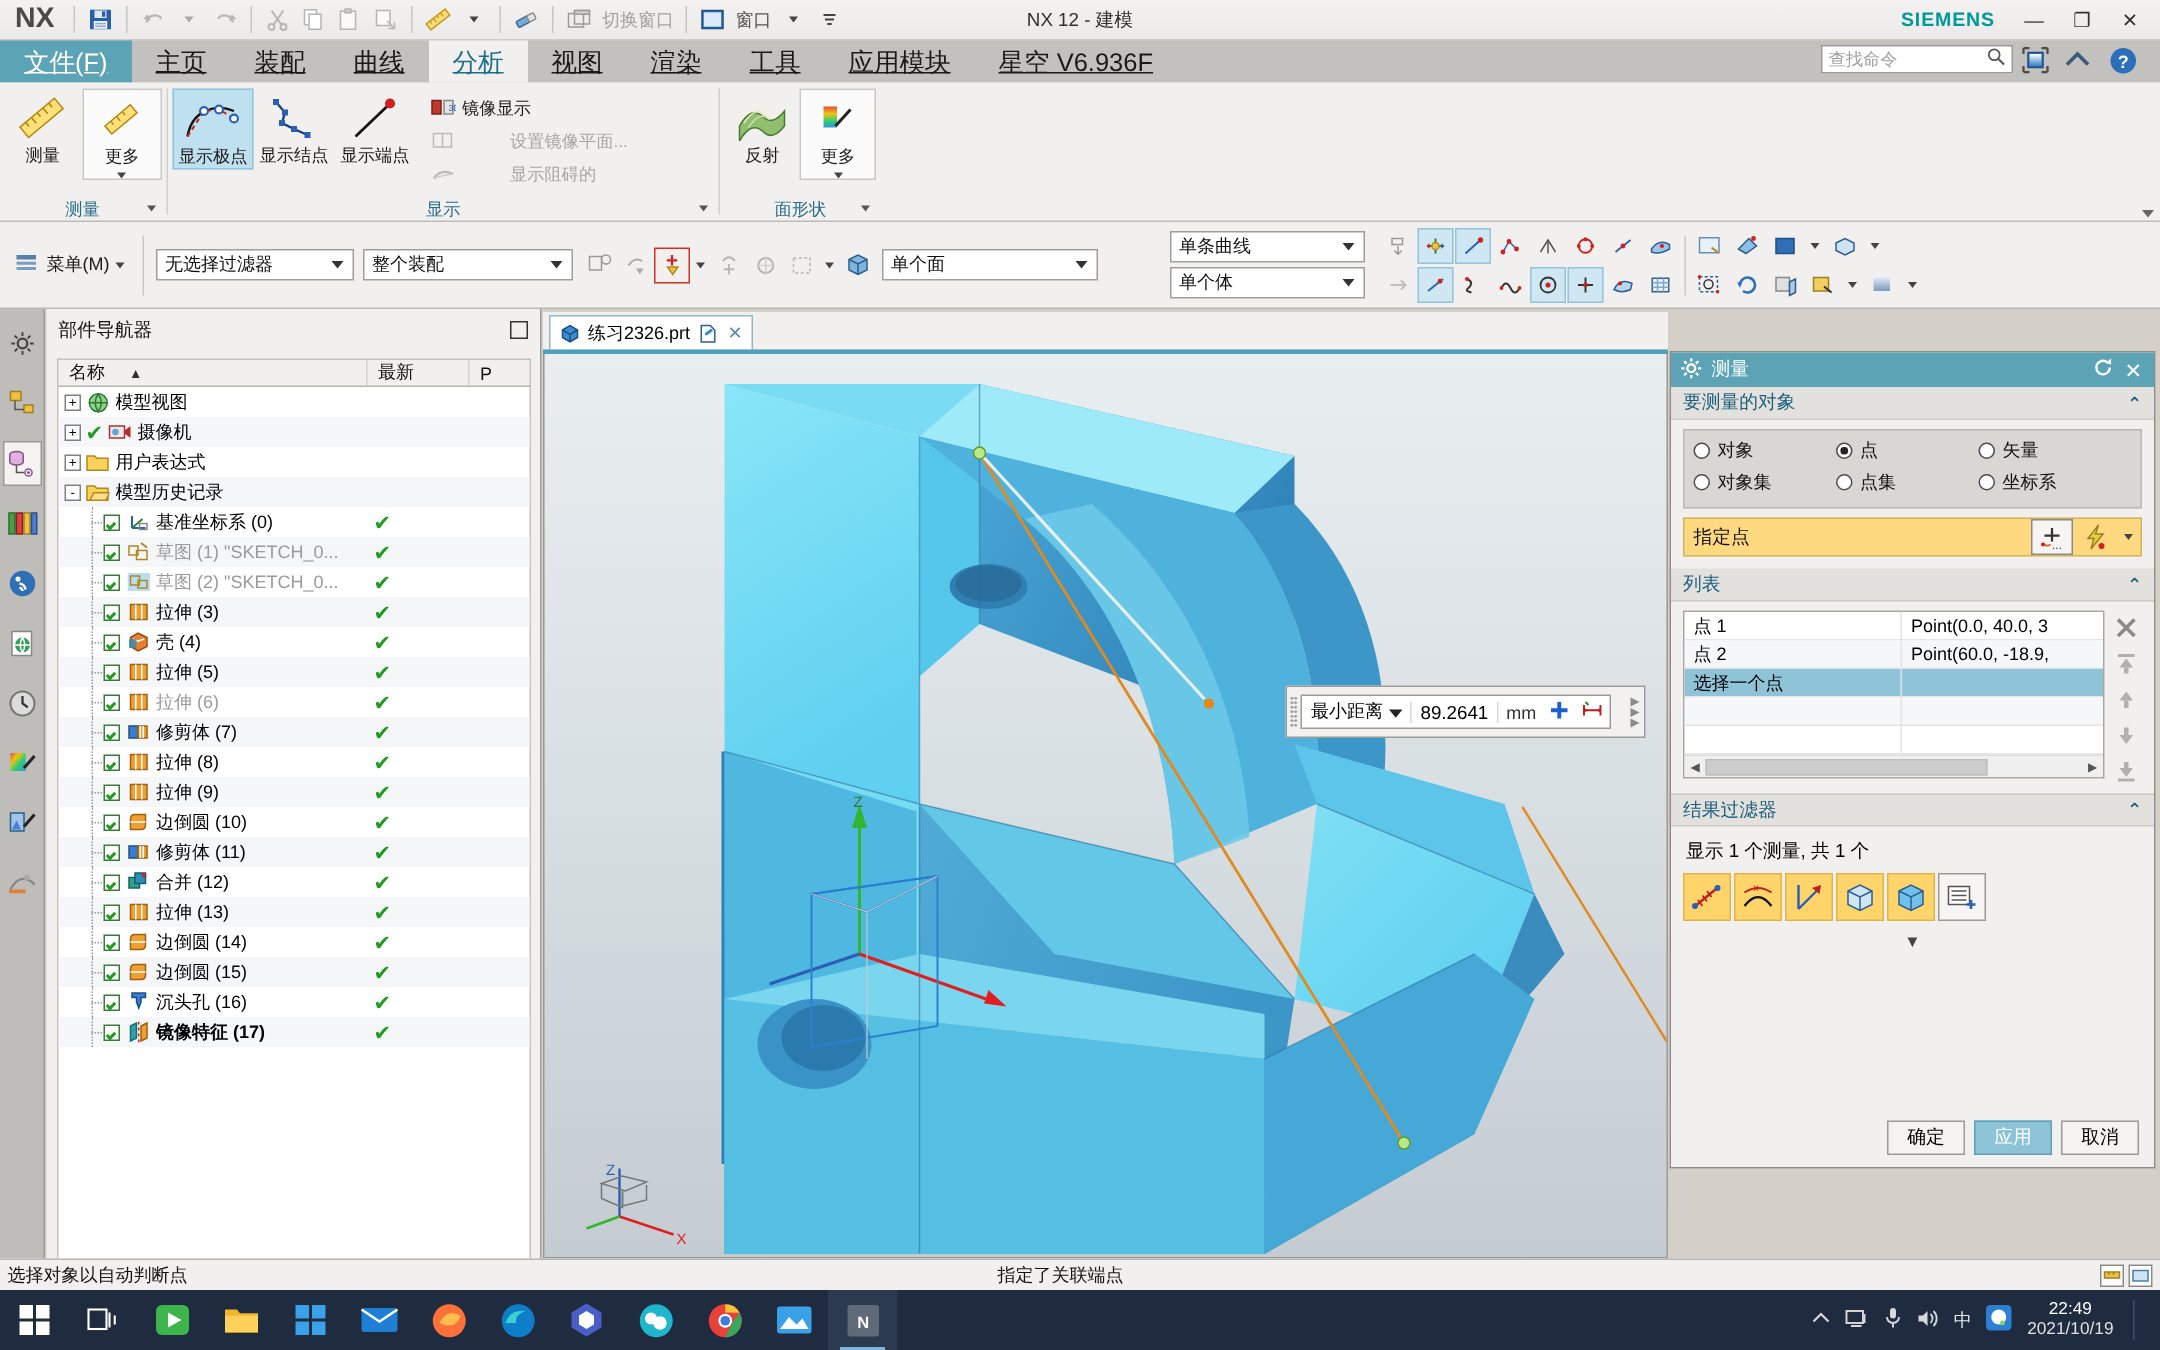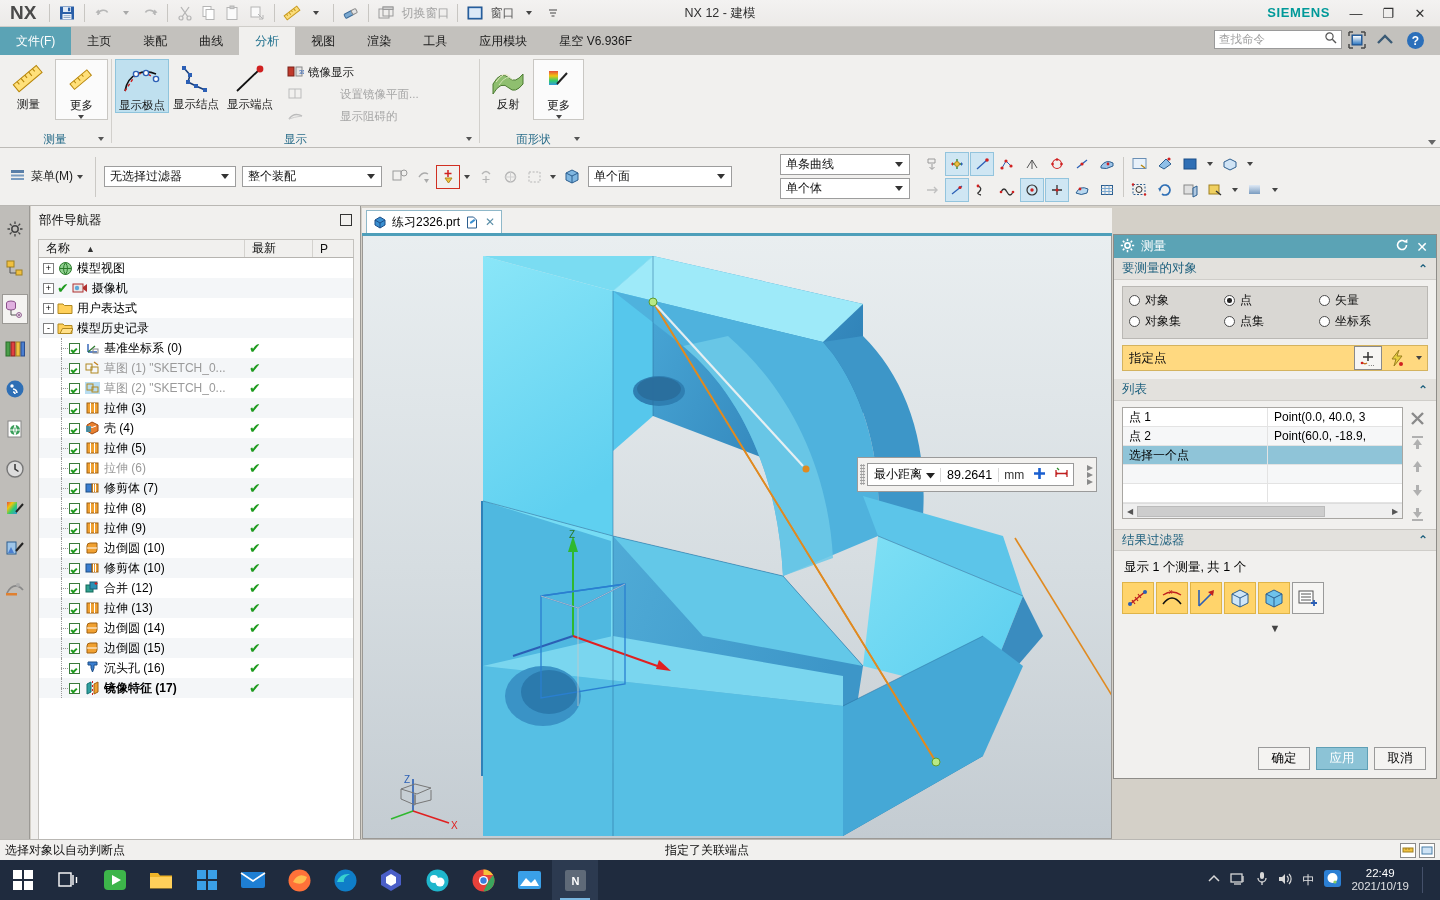--- a/index.html
+++ b/index.html
@@ -29,21 +29,21 @@
   .qlabel.dis { color:#a3a3a3; }
   #title-text { position:absolute; left:0; width:1440px; text-align:center; font-size:12.5px; color:#303030; pointer-events:none;}
   #siemens { position:absolute; right:110px; top:5px; font-size:13px; font-weight:bold; color:#009999; letter-spacing:0.6px;}
   .wbtns { position:absolute; right:4px; top:0; height:27px; display:flex; align-items:center; }
   .wbtn { width:32px;height:26px;display:flex;align-items:center;justify-content:center;color:#333;font-size:13px;}
   
   #ribbon-tabs {
     position:absolute; left:0; top:27px; width:1440px; height:28px;
     background:#c3c1bd; display:flex; align-items:flex-end;
   }
-  .rtab { height:28px; padding:0 16px; display:flex; align-items:center; font-size:12px; color:#1a1a1a; }
+  .rtab { height:28px; padding:0 16px; display:flex; align-items:center; font-size:17px; color:#1a1a1a;text-decoration:underline; }
   .rtab.file { background:#5ba3b5; color:#fff; font-weight:normal; }
   .rtab.active { background:#f1f0ee; color:#1c6e8c; }
   #searchbox {
     position:absolute; right:98px; top:30px; width:128px; height:19px;
     background:#fff; border:1px solid #9a9a9a; display:flex; align-items:center; padding-left:4px;
   }
   #searchbox .ph { font-size:11.5px; color:#a0a0a0; flex:1; }
   .tr-icon { position:absolute; top:29px; width:22px; height:22px; display:flex; align-items:center; justify-content:center;}
   
   #ribbon {
@@ -1170,21 +1170,21 @@
             <span class="indent"></span>
             <span class="dots"></span>
             <span class="chk"></span>
             <span class="tico">
               <svg width="15" height="14" viewBox="0 0 15 14">
                 <rect x="1" y="3" width="6" height="8" fill="#3a7ed0" stroke="#1d4e87"></rect>
                 <rect x="7" y="3" width="6" height="8" fill="#f0a030" stroke="#a06010"></rect>
                 <path d="M8.5 3 v8 M10.5 3 v8" stroke="#fff"></path>
               </svg>
             </span>
-            <span class="tlabel">修剪体 (10)</span>
+            <span class="tlabel">修剪体 (11)</span>
           </div>
           <div class="tupd">
             <span class="check-green">✔</span>
           </div>
         </div>
         <div class="trow">
           <div class="tname">
             <span class="indent"></span>
             <span class="dots"></span>
             <span class="chk"></span>

